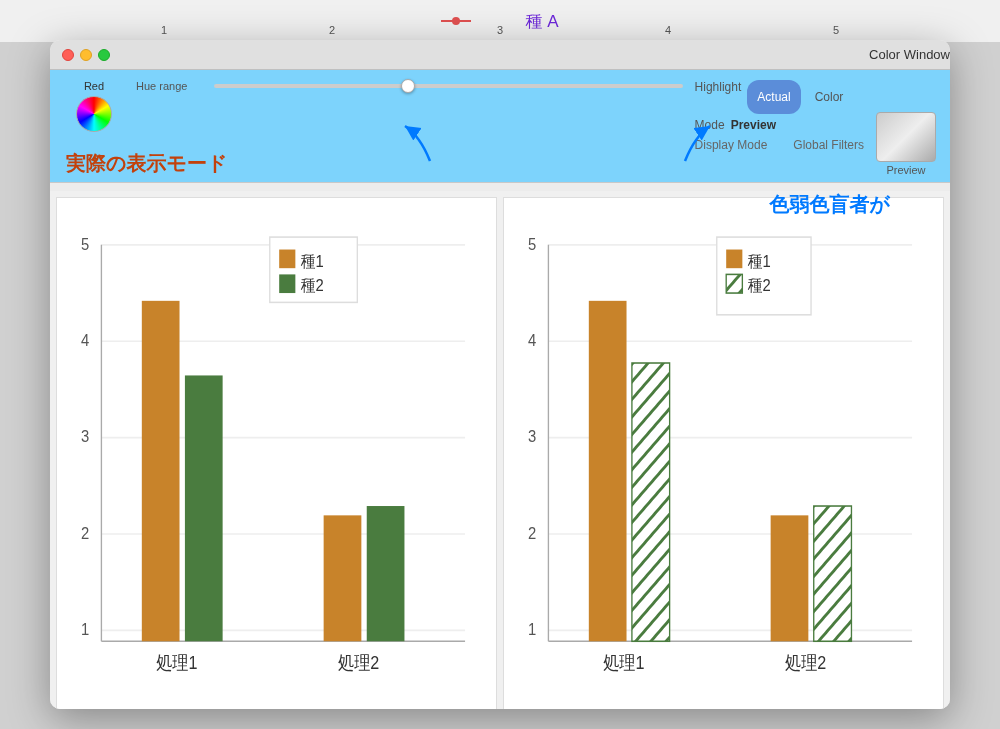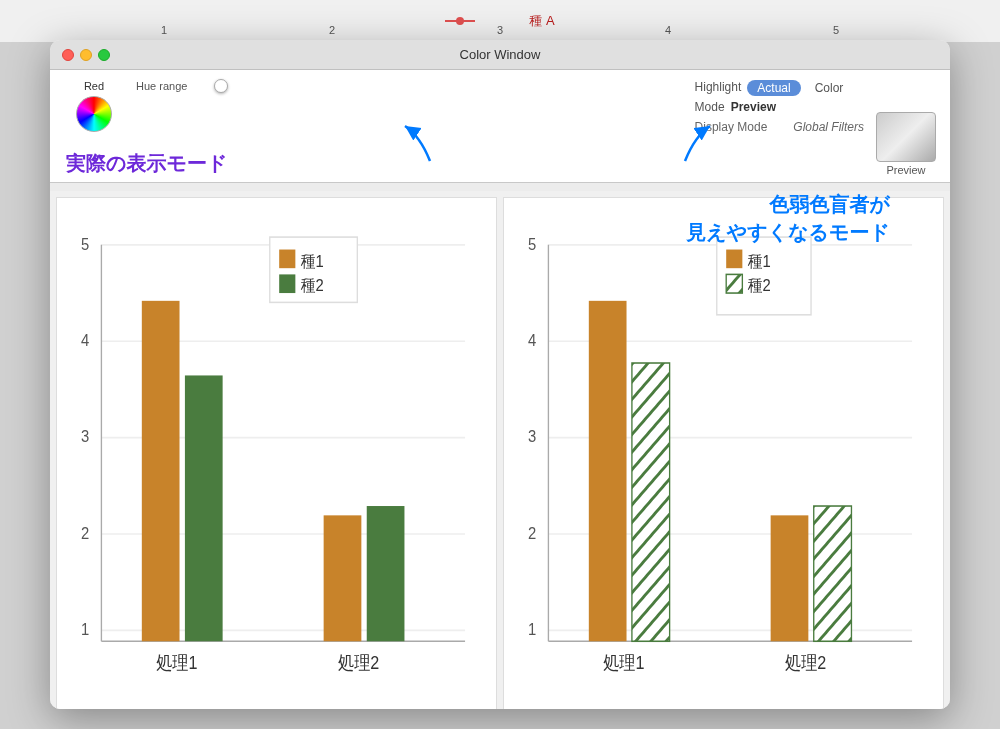--- a/index.html
+++ b/index.html
@@ -25,21 +25,21 @@
       overflow: hidden;
     }
 
     
     .titlebar {
       background: #e0e0e0;
       border-bottom: 1px solid #c0c0c0;
       height: 30px;
       display: flex;
       align-items: center;
-      justify-content: center;
+      justify-content: flex-end;
       position: relative;
       border-radius: 10px 10px 0 0;
     }
     .titlebar-title {
       font-size: 13px;
       font-weight: 500;
       color: #333;
     }
     .traffic-lights {
       position: absolute;
@@ -51,21 +51,21 @@
       width: 12px;
       height: 12px;
       border-radius: 50%;
     }
     .tl-red { background: #ff5f57; border: 1px solid #e0443e; }
     .tl-yellow { background: #ffbd2e; border: 1px solid #dea123; }
     .tl-green { background: #28c940; border: 1px solid #1aab29; }
 
     
     .color-panel {
-      background: #ffffff;
+      background: #7dd3fc;
       padding: 10px 14px 6px;
       border-bottom: 1px solid #c8c8c8;
     }
 
     .color-label-group {
       display: flex;
       flex-direction: column;
       align-items: center;
       gap: 4px;
       width: 60px;
@@ -77,20 +77,21 @@
     .color-wheel {
       width: 36px;
       height: 36px;
       border-radius: 50%;
       background: conic-gradient(red, yellow, lime, cyan, blue, magenta, red);
       border: 1px solid #aaa;
     }
 
     .sliders-group {
       display: flex;
+      flex-direction: column;
       flex: 1;
     }
     .slider-row {
       display: flex;
       align-items: center;
       gap: 8px;
     }
     .slider-label {
       font-size: 11px;
       color: #555;
@@ -132,21 +133,21 @@
       padding: 1px 8px;
       background: transparent;
       border: none;
       cursor: pointer;
       border-radius: 4px;
     }
     .panel-btn.active {
       background: #5b8dd9;
       color: white;
       border-radius: 12px;
-      padding: 1px 10px;
+      padding: 10px 10px;
     }
     .panel-btn-highlight {
       font-size: 12px;
       color: #555;
       text-align: center;
     }
     .panel-btn-fade {
       font-size: 12px;
       color: #555;
     }
@@ -169,32 +170,31 @@
       text-align: center;
       margin-top: 2px;
     }
     .display-mode-label {
       font-size: 12px;
       color: #666;
     }
     .display-mode-global {
       font-size: 12px;
       color: #666;
-      font-style: italic;
     }
   </style>
 </head>
 <body>
 
 <div style="position:absolute;top:0;left:0;right:0;height:42px;background:#f0f0f0;display:flex;align-items:center;justify-content:center;">
   <svg width="80" height="20">
     <line x1="0" y1="10" x2="30" y2="10" stroke="#e05050" stroke-width="2"></line>
     <circle cx="15" cy="10" r="4" fill="#e05050"></circle>
   </svg>
-  <span style="font-size:13px;color:#b91c1c;margin-left:4px;">種 A</span>
+  <span style="font-size:17px;color:#6d28d9;margin-left:4px;">種 A</span>
 </div>
 
 <div style="position:absolute;top:0;left:0;right:0;height:42px;overflow:hidden;">
   <div style="display:flex;justify-content:space-around;padding:24px 80px 0;font-size:11px;color:#555;">
     <span>1</span>
     <span>2</span>
     <span>3</span>
     <span>4</span>
     <span>5</span>
   </div>
@@ -244,38 +244,37 @@
         </div>
       </div>
 
       <div style="display:flex;flex-direction:column;align-items:center;margin-top:32px;">
         <div class="preview-box"></div>
         <span class="preview-label">Preview</span>
       </div>
     </div>
   </div>
 
-  <div style="position:absolute;left:16px;top:110px;z-index:20;color:#6d28d9;font-size:20px;font-weight:bold;line-height:1.3;">
+  <div style="position:absolute;left:16px;top:110px;z-index:20;color:#c2410c;font-size:20px;font-weight:bold;line-height:1.3;">
     <span>実際の表示モード</span>
   </div>
 
   <div style="position:absolute;left:330px;top:76px;z-index:20;">
     <svg width="60" height="50">
       <defs>
         <marker id="arrow1" markerWidth="8" markerHeight="8" refX="6" refY="3" orient="auto">
           <path d="M0,0 L0,6 L6,3 z" fill="#007aff"></path>
         </marker>
       </defs>
       <path d="M50,45 Q40,20 25,10" stroke="#007aff" stroke-width="2.5" fill="none" marker-end="url(#arrow1)"></path>
     </svg>
   </div>
 
   <div style="position:absolute;right:60px;top:150px;z-index:20;color:#007aff;font-size:20px;font-weight:bold;line-height:1.4;text-align:right;">
     <div>色弱色盲者が</div>
-    <div>見えやすくなるモード</div>
   </div>
 
   <div style="position:absolute;right:215px;top:76px;z-index:20;">
     <svg width="60" height="50">
       <defs>
         <marker id="arrow2" markerWidth="8" markerHeight="8" refX="6" refY="3" orient="auto">
           <path d="M0,0 L0,6 L6,3 z" fill="#007aff"></path>
         </marker>
       </defs>
       <path d="M10,45 Q20,20 35,10" stroke="#007aff" stroke-width="2.5" fill="none" marker-end="url(#arrow2)"></path>

